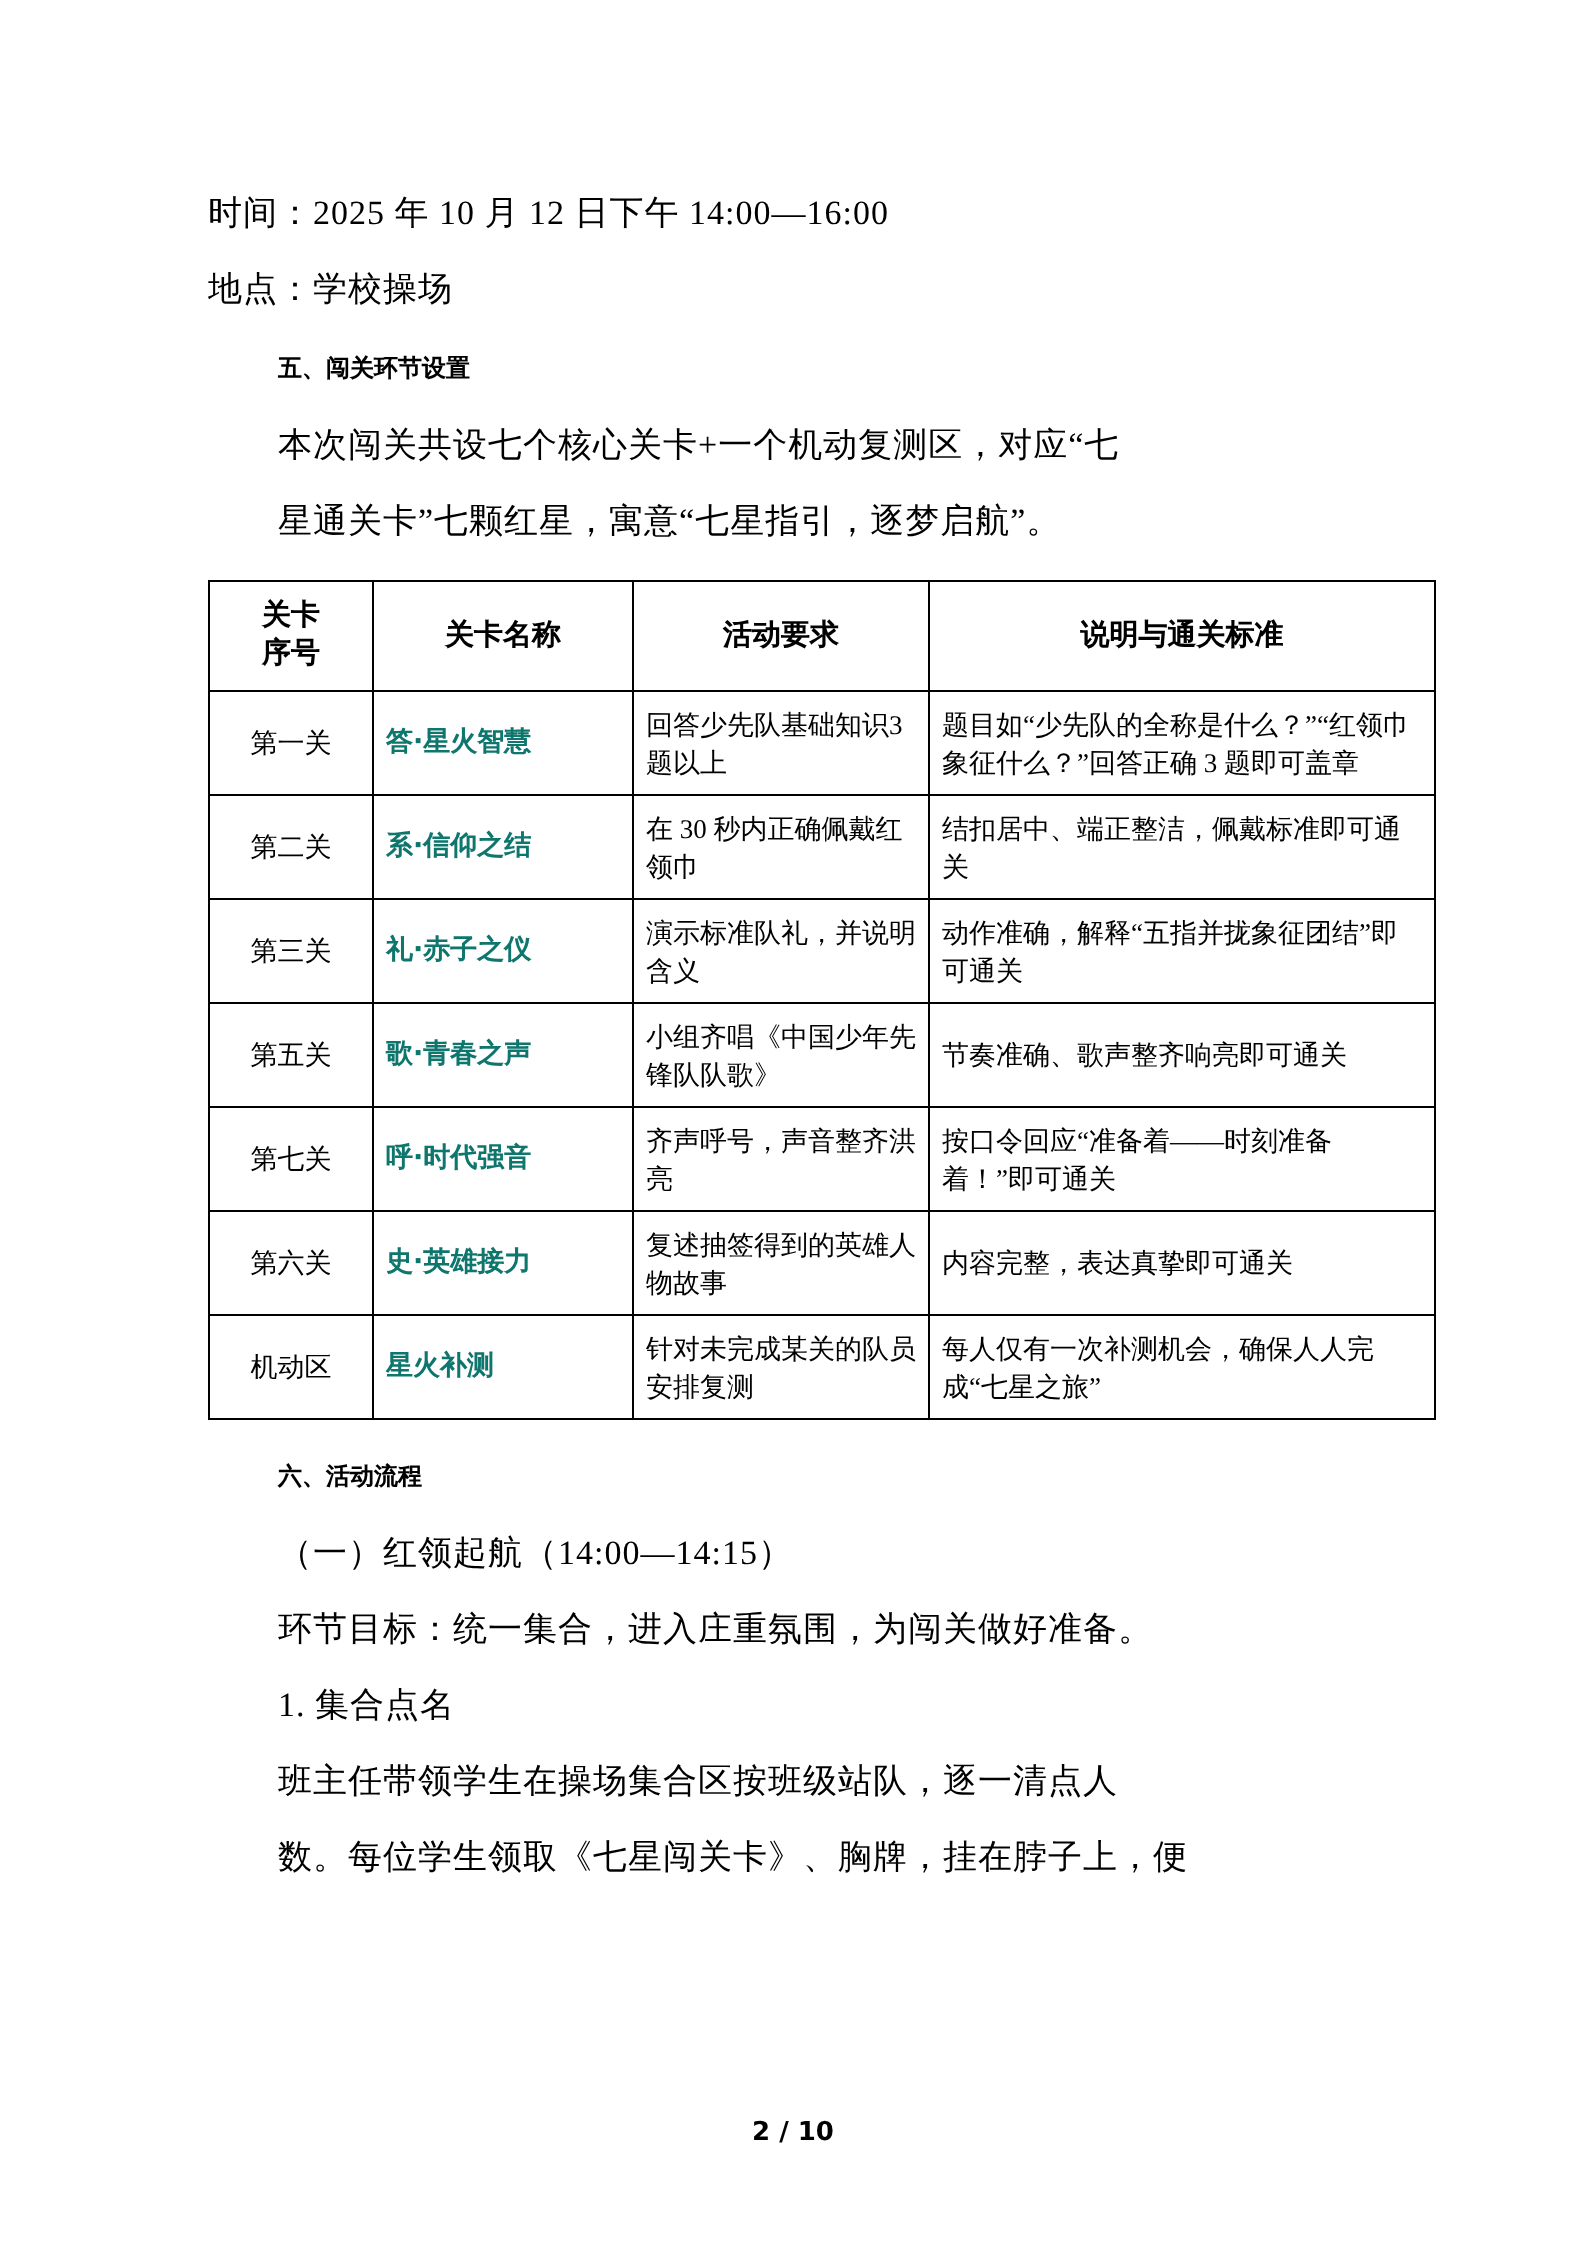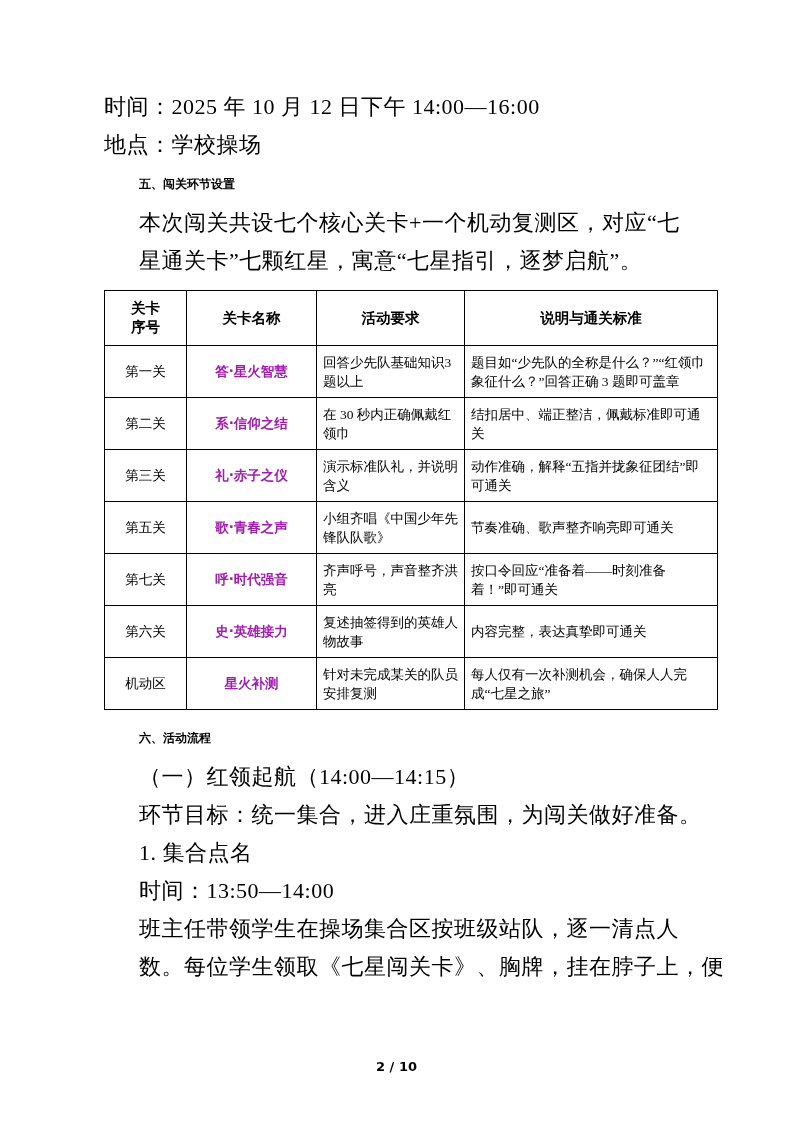--- a/index.html
+++ b/index.html
@@ -16,21 +16,21 @@
   }
   .page {
     position: absolute;
     top: 0; left: 0;
     width: 793px;
     height: 1122px;
     box-sizing: border-box;
     padding: 88px 104px 40px 104px;
   }
   .line {
-    font-size: 22px;
+    font-size: 17px;
     line-height: 38px;
     letter-spacing: 0.5px;
     white-space: nowrap;
   }
   .indent1 { text-indent: 35px; }
   .indent2 { padding-left: 35px; }
   .heading {
     font-family: "DejaVu Sans", "Liberation Sans", sans-serif;
     font-weight: bold;
     font-size: 12px;
@@ -61,22 +61,21 @@
   }
   col.c1 { width: 82px; }
   col.c2 { width: 130px; }
   col.c3 { width: 148px; }
   col.c4 { width: 253px; }
   td.seq {
     text-align: center;
     font-size: 14px;
   }
   td.name {
-    text-align: center;
-    color: #a21caf;
+    color: #0f766e;
     font-family: "DejaVu Sans", "Liberation Sans", sans-serif;
     font-weight: bold;
     font-size: 15px;
   }
   td.req, td.std {
     text-align: left;
     font-size: 13.5px;
   }
   tr.row { height: 52px; }
 
@@ -166,19 +165,18 @@
         <td class="req">针对未完成某关的队员安排复测</td>
         <td class="std">每人仅有一次补测机会，确保人人完成“七星之旅”</td>
       </tr>
     </tbody>
   </table>
 
   <div class="heading">六、活动流程</div>
   <div class="line indent1">（一）红领起航（14:00—14:15）</div>
   <div class="line indent1">环节目标：统一集合，进入庄重氛围，为闯关做好准备。</div>
   <div class="line indent1">1. 集合点名</div>
-  <div class="line indent1">时间：13:50—14:00</div>
   <div class="line indent1">班主任带领学生在操场集合区按班级站队，逐一清点人</div>
   <div class="line indent2">数。每位学生领取《七星闯关卡》、胸牌，挂在脖子上，便</div>
 
 </div>
 
 <div class="footer">2 / 10</div>
 
 </body></html>

